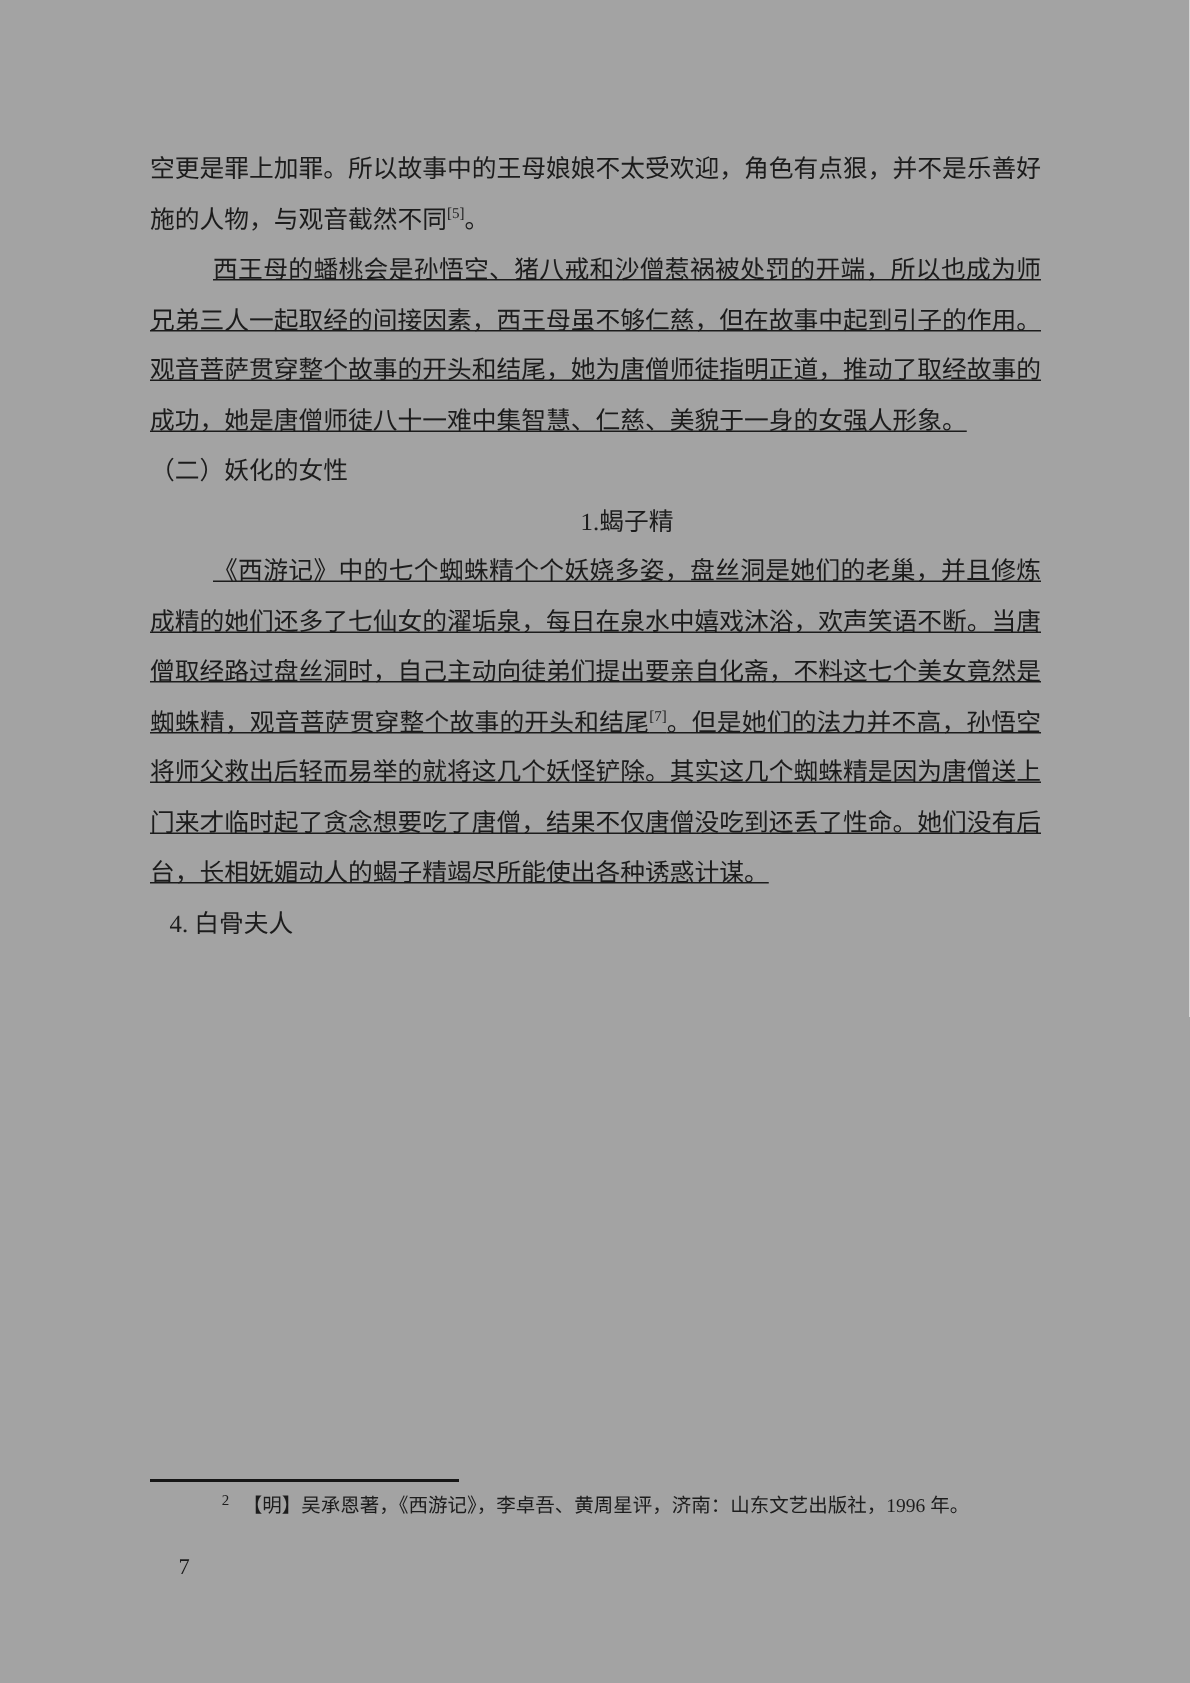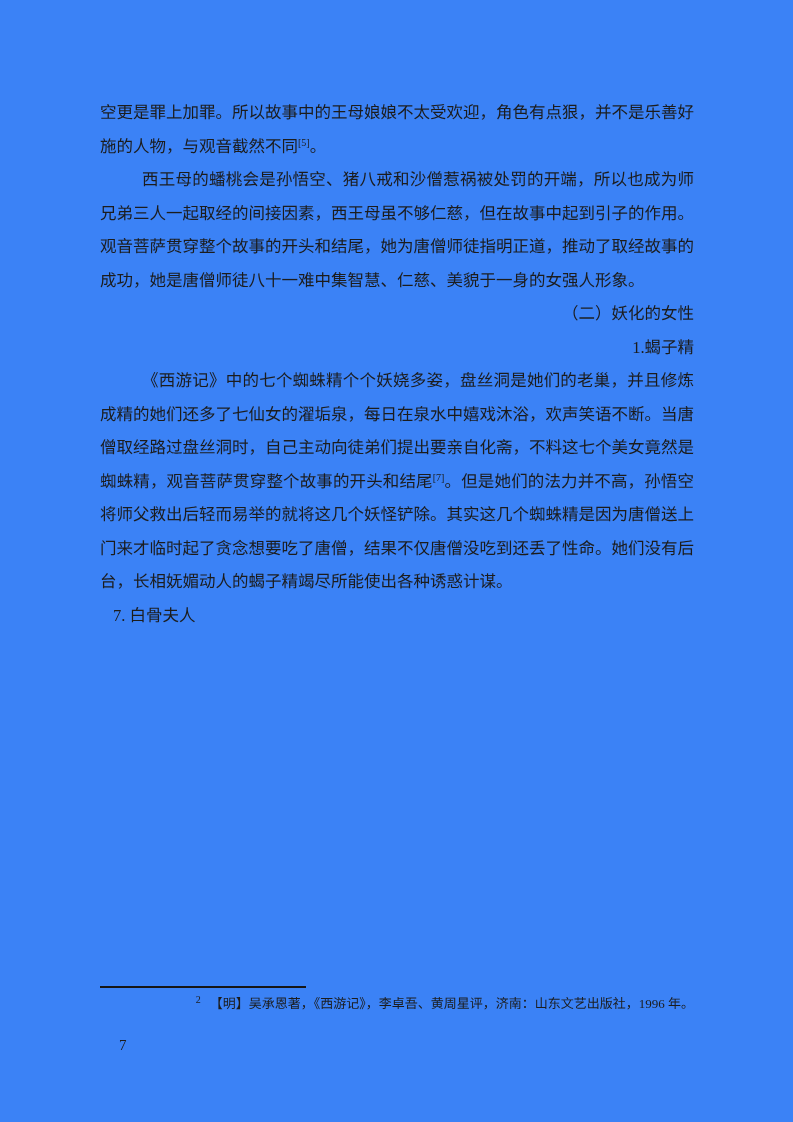--- a/index.html
+++ b/index.html
@@ -4,49 +4,50 @@
 <style>
   html, body {
     margin: 0;
     padding: 0;
     background: #ffffff;
   }
   .page {
     position: relative;
     width: 793px;
     height: 1122px;
-    background: #3b82f6;
+    background: #a3a3a3;
     color: #1c1c1c;
     font-family: "Liberation Serif", "DejaVu Serif", serif;
     overflow: hidden;
   }
   .content {
     position: absolute;
     left: 100px;
     top: 96px;
     width: 594px;
   }
   .para {
     margin: 0;
     font-size: 16.5px;
     line-height: 33.5px;
     text-align: justify;
     text-justify: inter-ideograph;
     word-break: break-all;
   }
   .indent {
     text-indent: 42px;
+    text-decoration: underline;
   }
   .heading-sub {
     text-indent: 42px;
-    text-align: right;
+    text-align: center;
   }
   .heading-flush {
     text-indent: 0;
-    text-align: right;
+    text-align: left;
   }
   .heading-small-indent {
     text-indent: 13px;
     text-align: left;
   }
   sup.ref {
     font-size: 10px;
     line-height: 0;
     vertical-align: super;
     letter-spacing: 0;
@@ -59,21 +60,21 @@
   }
   .footnote-rule {
     width: 206px;
     height: 0;
     border-top: 2px solid #161616;
   }
   .footnote-text {
     margin-top: 6px;
     font-size: 13px;
     line-height: 20px;
-    text-align: right;
+    text-align: center;
   }
   sup.fn-marker {
     font-size: 10px;
     line-height: 0;
     vertical-align: super;
     margin-right: 9px;
   }
   .page-number {
     position: absolute;
     left: 119px;
@@ -95,21 +96,21 @@
 
     <p class="para heading-flush">（二）妖化的女性</p>
 
 
     <p class="para heading-sub">1.蝎子精</p>
 
 
 
     <p class="para indent"><span>《西游记》中的七个蜘蛛精个个妖娆多姿，盘丝洞是她们的老巢，并且修炼成精的她们还多了七仙女的濯垢泉，每日在泉水中嬉戏沐浴，欢声笑语不断。当唐僧取经路过盘丝洞时，自己主动向徒弟们提出要亲自化斋，不料这七个美女竟然是蜘蛛精，观音菩萨贯穿整个故事的开头和结尾</span><sup class="ref">[7]</sup><span>。但是她们的法力并不高，孙悟空将师父救出后轻而易举的就将这几个妖怪铲除。其实这几个蜘蛛精是因为唐僧送上门来才临时起了贪念想要吃了唐僧，结果不仅唐僧没吃到还丢了性命。她们没有后台，长相妩媚动人的蝎子精竭尽所能使出各种诱惑计谋。</span></p>
 
-    <p class="para heading-small-indent">7. 白骨夫人</p>
+    <p class="para heading-small-indent">4. 白骨夫人</p>
 
   </div>
 
   <div class="footnote-area">
     <div class="footnote-rule"></div>
     <div class="footnote-text">
       <sup class="fn-marker">2</sup><span>【明】吴承恩著，《西游记》，李卓吾、黄周星评，济南：山东文艺出版社，1996 年。</span>
     </div>
   </div>
 

